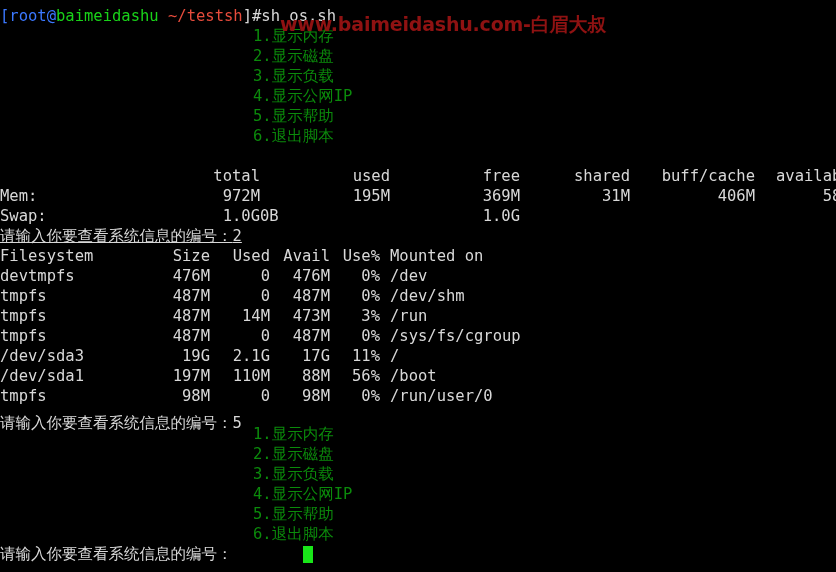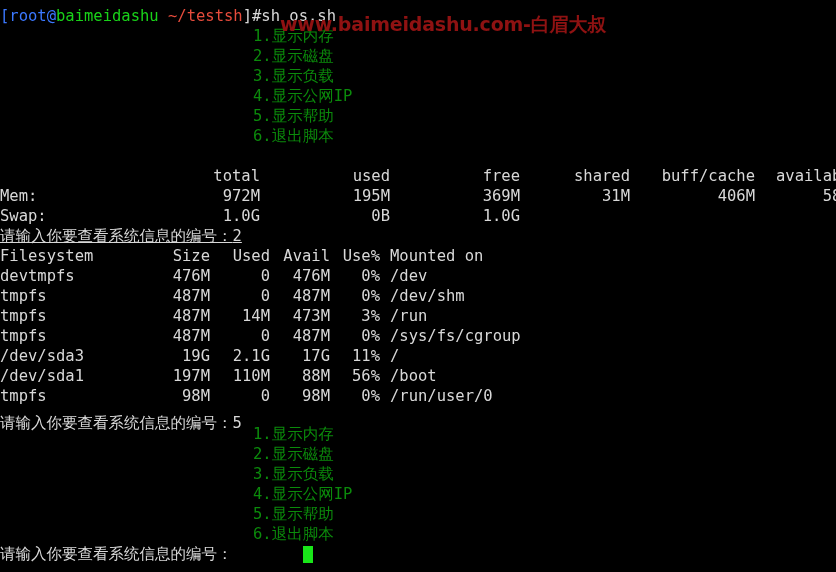--- a/index.html
+++ b/index.html
@@ -70,21 +70,21 @@
   <div class="line menu" style="top:106px; left:253px;">5.显示帮助</div>
   <div class="line menu" style="top:126px; left:253px;">6.退出脚本</div>
 
   <div class="watermark" style="top:14px; left:280px;">www.baimeidashu.com-白眉大叔</div>
 
 
   <div class="line" style="top:166px;"><span class="txt" style="display:inline-block;width:150px;"></span><span class="txt" style="display:inline-block;width:110px;text-align:right;">total</span><span class="txt" style="display:inline-block;width:130px;text-align:right;">used</span><span class="txt" style="display:inline-block;width:130px;text-align:right;">free</span><span class="txt" style="display:inline-block;width:110px;text-align:right;">shared</span><span class="txt" style="display:inline-block;width:125px;text-align:right;">buff/cache</span><span class="txt" style="display:inline-block;width:105px;text-align:right;">available</span></div>
 
   <div class="line" style="top:186px;"><span class="txt" style="display:inline-block;width:150px;">Mem:</span><span class="txt" style="display:inline-block;width:110px;text-align:right;">972M</span><span class="txt" style="display:inline-block;width:130px;text-align:right;">195M</span><span class="txt" style="display:inline-block;width:130px;text-align:right;">369M</span><span class="txt" style="display:inline-block;width:110px;text-align:right;">31M</span><span class="txt" style="display:inline-block;width:125px;text-align:right;">406M</span><span class="txt" style="display:inline-block;width:105px;text-align:right;">589M</span></div>
 
-  <div class="line" style="top:206px;"><span class="txt" style="display:inline-block;width:150px;">Swap:</span><span class="txt" style="display:inline-block;width:110px;text-align:right;">1.0G</span><span class="txt" style="display:inline-block;width:130px;text-align:right;">0B</span><span class="txt" style="display:inline-block;width:130px;text-align:right;">1.0G</span></div>
+  <div class="line" style="top:206px;"><span class="txt" style="display:inline-block;width:150px;">Swap:</span><span class="txt" style="display:inline-block;width:110px;text-align:right;">1.0G</span><span class="txt" style="display:inline-block;width:130px;">0B</span><span class="txt" style="display:inline-block;width:130px;text-align:right;">1.0G</span></div>
 
   <div class="line" style="top:226px;text-decoration:underline;"><span class="txt">请输入你要查看系统信息的编号：</span><span class="txt">2</span></div>
 
   <div class="line" style="top:246px;"><span class="txt" style="display:inline-block;width:160px;">Filesystem</span><span class="txt" style="display:inline-block;width:50px;text-align:right;">Size</span><span class="txt" style="display:inline-block;width:60px;text-align:right;">Used</span><span class="txt" style="display:inline-block;width:60px;text-align:right;">Avail</span><span class="txt" style="display:inline-block;width:50px;text-align:right;">Use%</span><span class="txt" style="display:inline-block;width:10px;"></span><span class="txt">Mounted on</span></div>
 
   <div class="line" style="top:266px;"><span class="txt" style="display:inline-block;width:160px;">devtmpfs</span><span class="txt" style="display:inline-block;width:50px;text-align:right;">476M</span><span class="txt" style="display:inline-block;width:60px;text-align:right;">0</span><span class="txt" style="display:inline-block;width:60px;text-align:right;">476M</span><span class="txt" style="display:inline-block;width:50px;text-align:right;">0%</span><span class="txt" style="display:inline-block;width:10px;"></span><span class="txt">/dev</span></div>
 
   <div class="line" style="top:286px;"><span class="txt" style="display:inline-block;width:160px;">tmpfs</span><span class="txt" style="display:inline-block;width:50px;text-align:right;">487M</span><span class="txt" style="display:inline-block;width:60px;text-align:right;">0</span><span class="txt" style="display:inline-block;width:60px;text-align:right;">487M</span><span class="txt" style="display:inline-block;width:50px;text-align:right;">0%</span><span class="txt" style="display:inline-block;width:10px;"></span><span class="txt">/dev/shm</span></div>
 
   <div class="line" style="top:306px;"><span class="txt" style="display:inline-block;width:160px;">tmpfs</span><span class="txt" style="display:inline-block;width:50px;text-align:right;">487M</span><span class="txt" style="display:inline-block;width:60px;text-align:right;">14M</span><span class="txt" style="display:inline-block;width:60px;text-align:right;">473M</span><span class="txt" style="display:inline-block;width:50px;text-align:right;">3%</span><span class="txt" style="display:inline-block;width:10px;"></span><span class="txt">/run</span></div>

